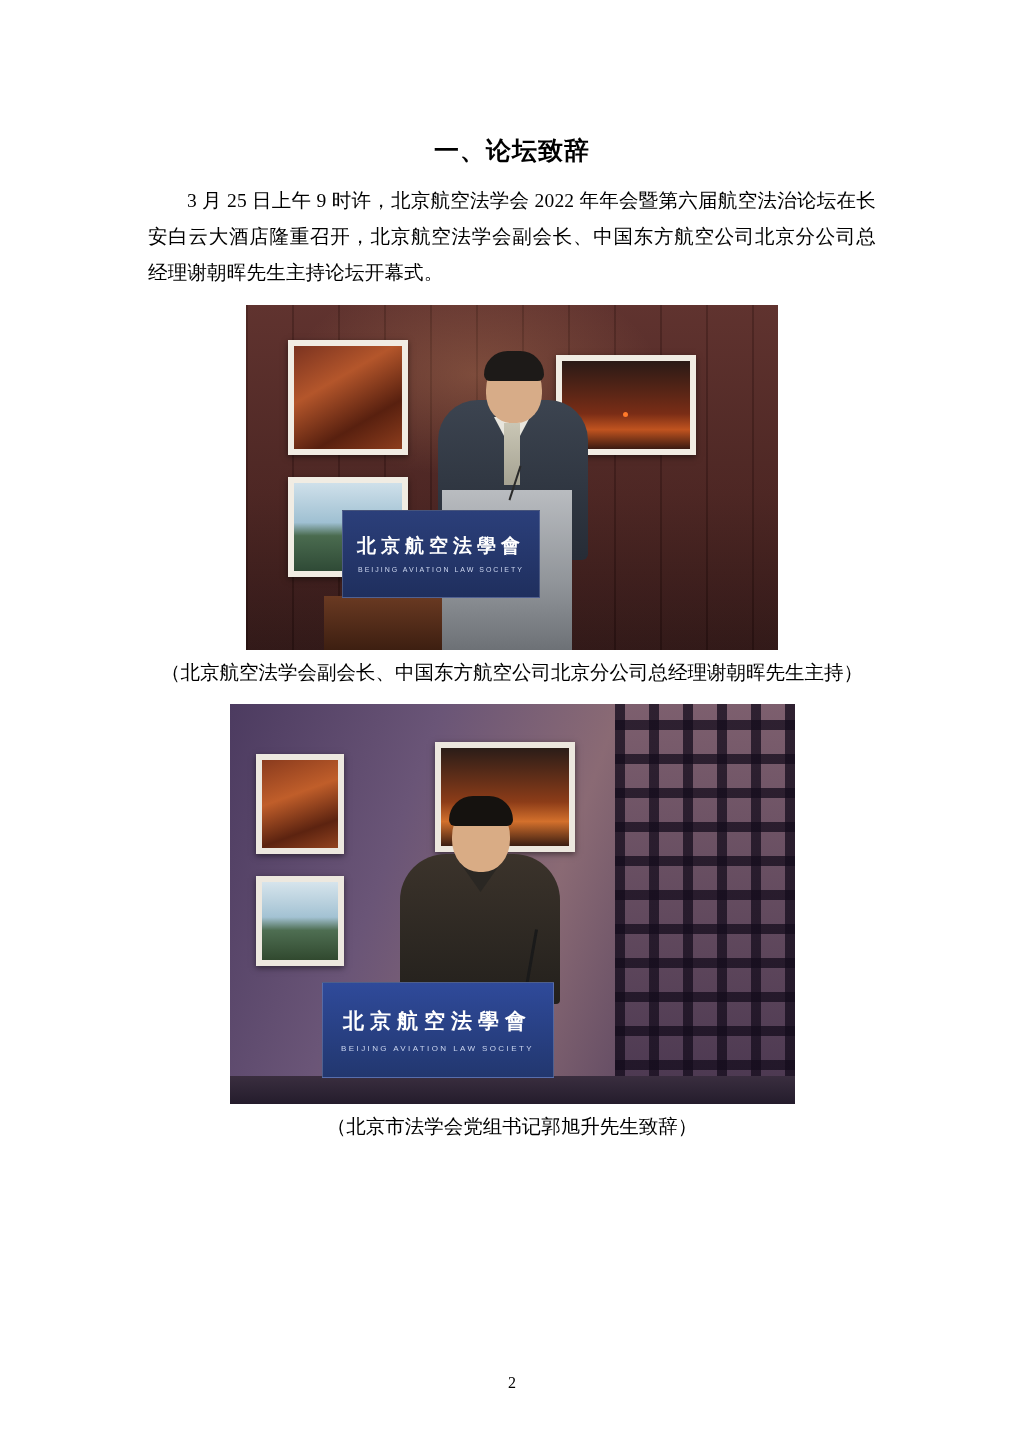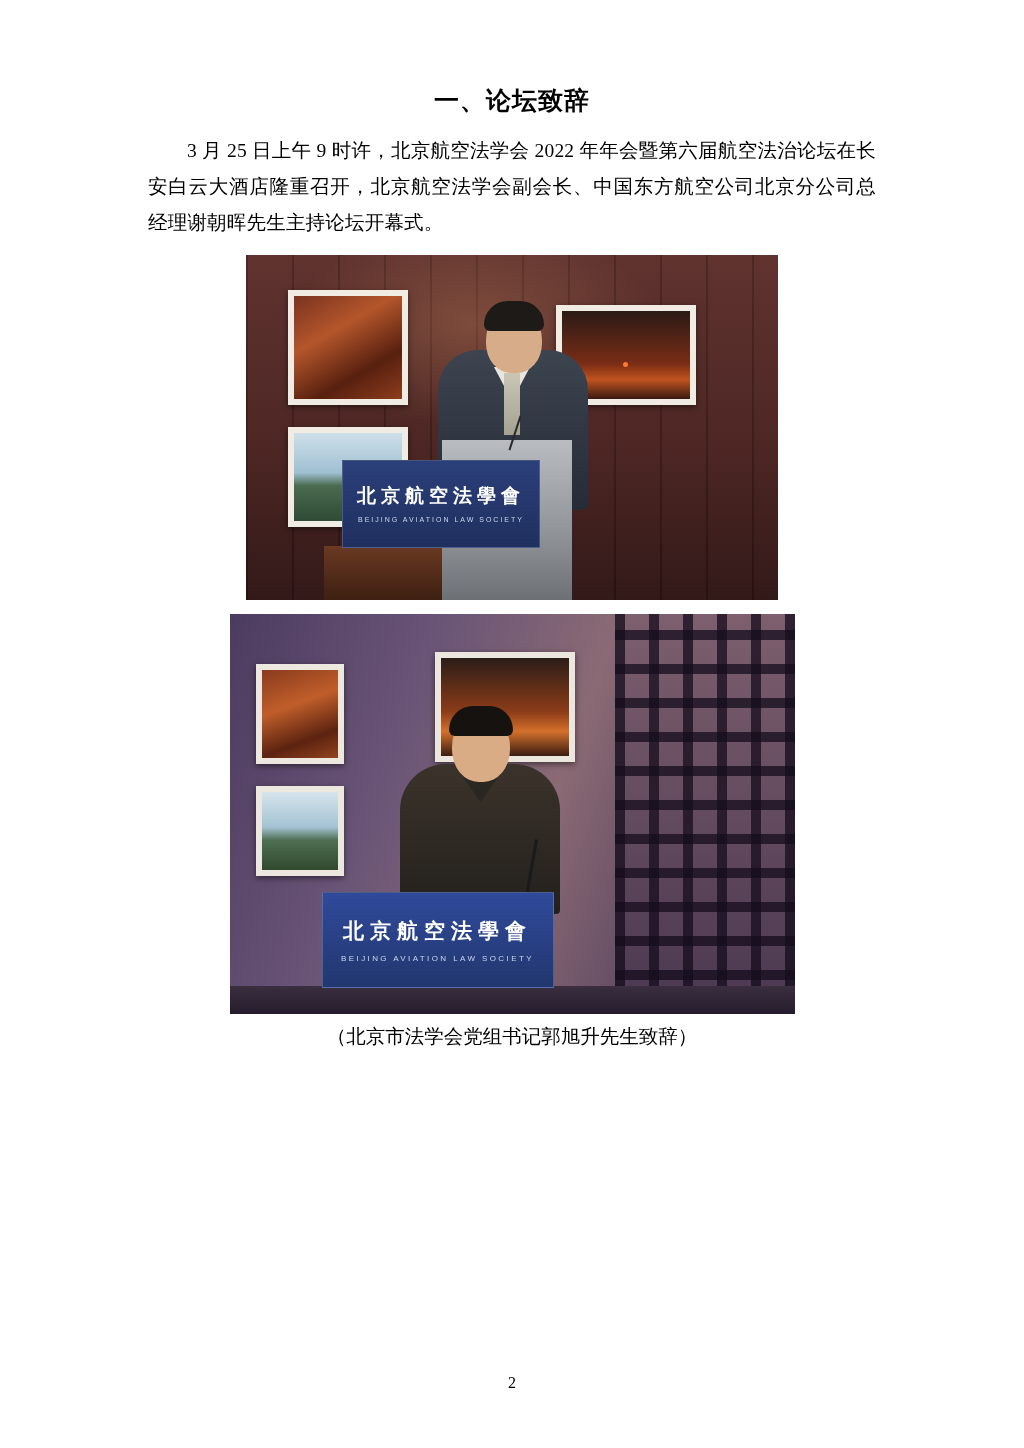--- a/index.html
+++ b/index.html
@@ -12,21 +12,21 @@
     height: 1448px;
     font-family: "Liberation Serif", "DejaVu Serif", serif;
     color: #000000;
     position: relative;
     overflow: hidden;
   }
   .page {
     width: 1024px;
     height: 1448px;
     box-sizing: border-box;
-    padding: 62px 148px 40px 148px;
+    padding: 112px 148px 40px 148px;
     position: relative;
   }
   .doc-title {
     text-align: center;
     font-size: 25px;
     font-weight: bold;
     letter-spacing: 1px;
     margin: 22px 0 16px 0;
     font-family: "Liberation Serif", "DejaVu Serif", serif;
   }
@@ -237,20 +237,21 @@
       <div class="p1-tie"></div>
       <div class="p1-person-head"></div>
       <div class="p1-person-hair"></div>
       <div class="p1-lectern"></div>
       <div class="p1-mic"></div>
       <div class="p1-podium">
         <div class="pd-zh">北京航空法學會</div>
         <div class="pd-en">BEIJING AVIATION LAW SOCIETY</div>
       </div>
     </div>
+    <p class="caption justified">（北京航空法学会副会长、中国东方航空公司北京分公司总经理谢朝晖先生主持）</p>
   </div>
 
 
   <div class="figure">
     <div class="photo2">
       <div class="p2-wall"></div>
       <div class="p2-lattice"></div>
       <div class="frame p2-f1">
           <div class="art"></div>
         </div>

